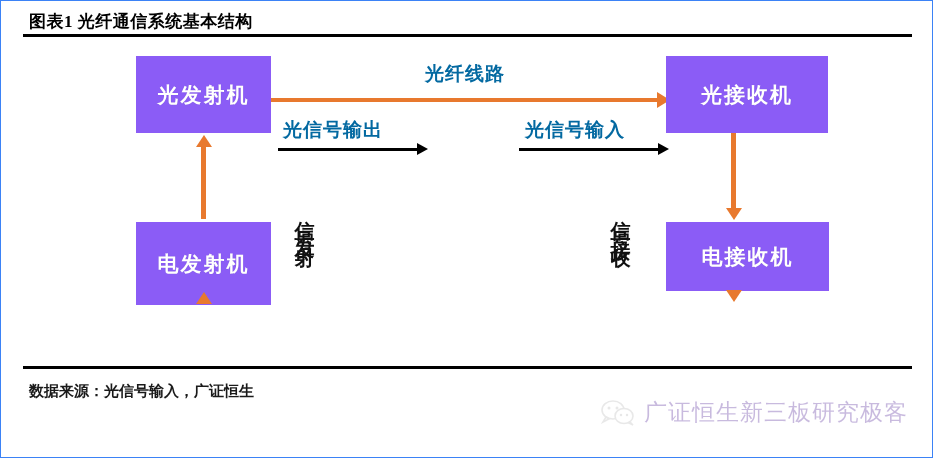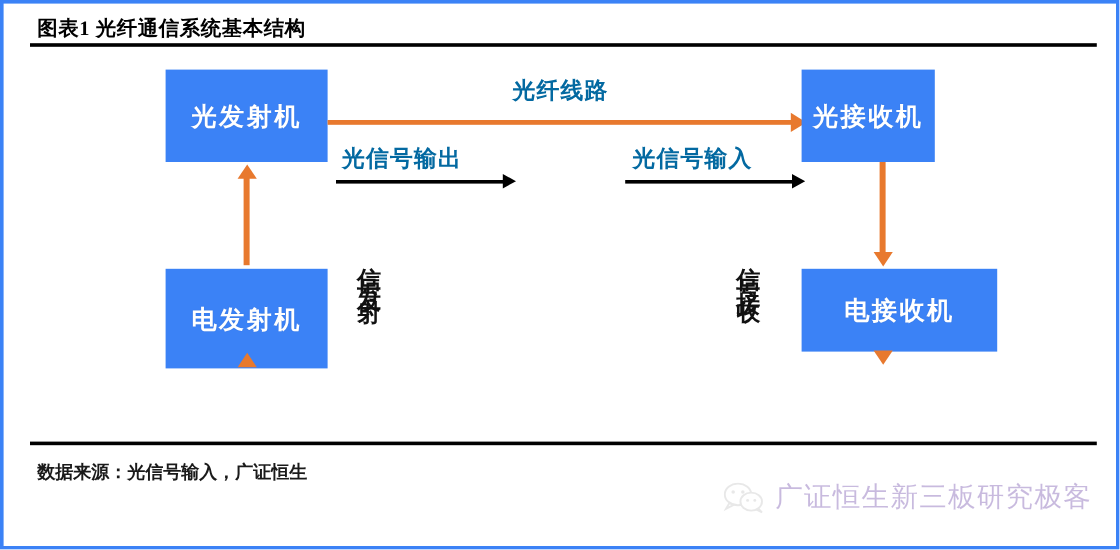--- a/index.html
+++ b/index.html
@@ -9,21 +9,21 @@
   }
   body {
     font-family: "Liberation Serif", "DejaVu Serif", serif;
   }
 
   #figure-root {
     position: relative;
     width: 933px;
     height: 458px;
     background: #ffffff;
-    border: 3px solid #3b82f6;
+    border: 1px solid #3b82f6;
     box-sizing: border-box;
     overflow: hidden;
   }
 
   
   .fig-title {
     position: absolute;
     left: 28px;
     top: 9px;
     font-size: 17px;
@@ -63,39 +63,39 @@
     position: absolute;
     left: 0;
     top: 36px;
     width: 933px;
     height: 329px;
   }
 
   
   .box {
     position: absolute;
-    background: #3b82f6;
+    background: #8b5cf6;
     color: #ffffff;
     display: flex;
     align-items: center;
     justify-content: center;
     font-size: 21px;
     font-weight: bold;
     letter-spacing: 2px;
     text-shadow: 0 0 1px rgba(0,0,0,0.15);
     box-sizing: border-box;
   }
 
   
   .box-opt-tx  { left: 135px; top: 19px;  width: 135px; height: 77px; }
   .box-ele-tx  { left: 135px; top: 185px; width: 135px; height: 83px; }
   .box-src     { left: 135px; top: 259px; width: 135px; height: 66px; }
 
   
-  .box-opt-rx  { left: 665px; top: 19px;  width: 111px; height: 77px; }
+  .box-opt-rx  { left: 665px; top: 19px;  width: 162px; height: 77px; }
   .box-ele-rx  { left: 665px; top: 185px; width: 163px; height: 69px; }
   .box-sink    { left: 665px; top: 259px; width: 135px; height: 66px; }
 
   
   .v-arrow {
     position: absolute;
     width: 5px;
     background: #E8792E;
   }
   .v-arrow::after {

